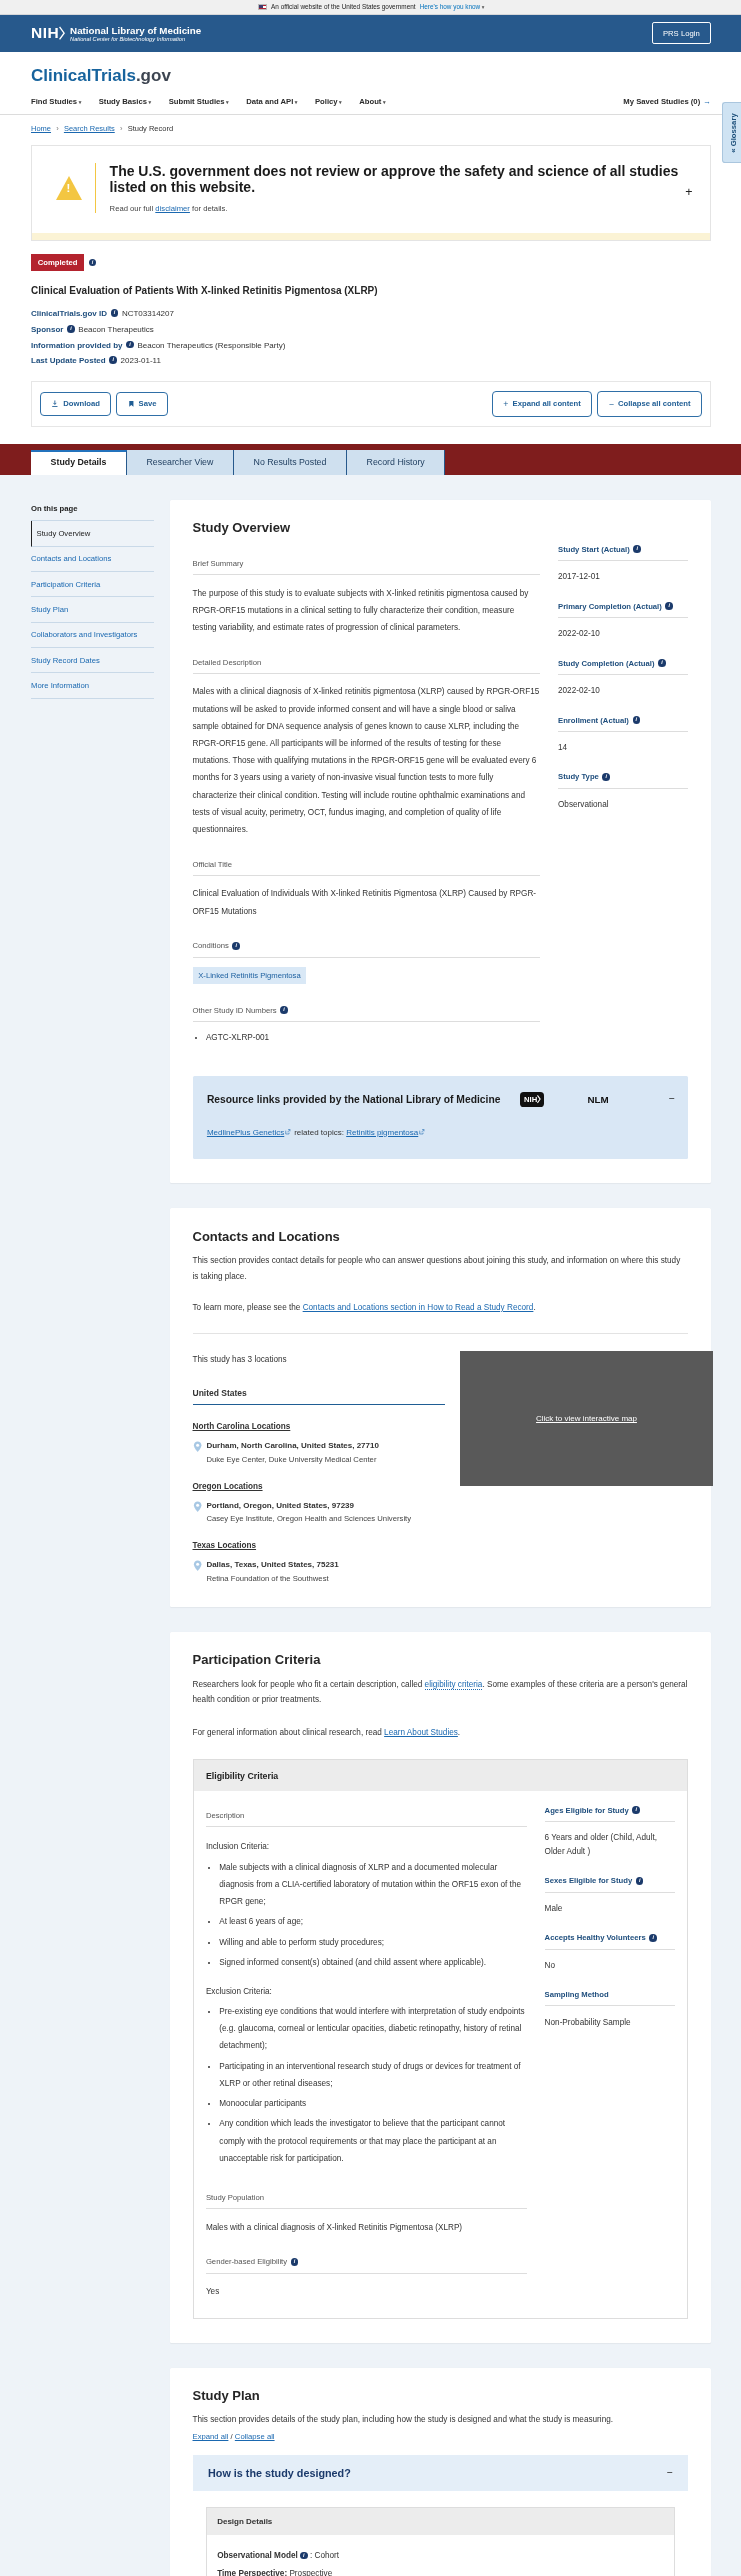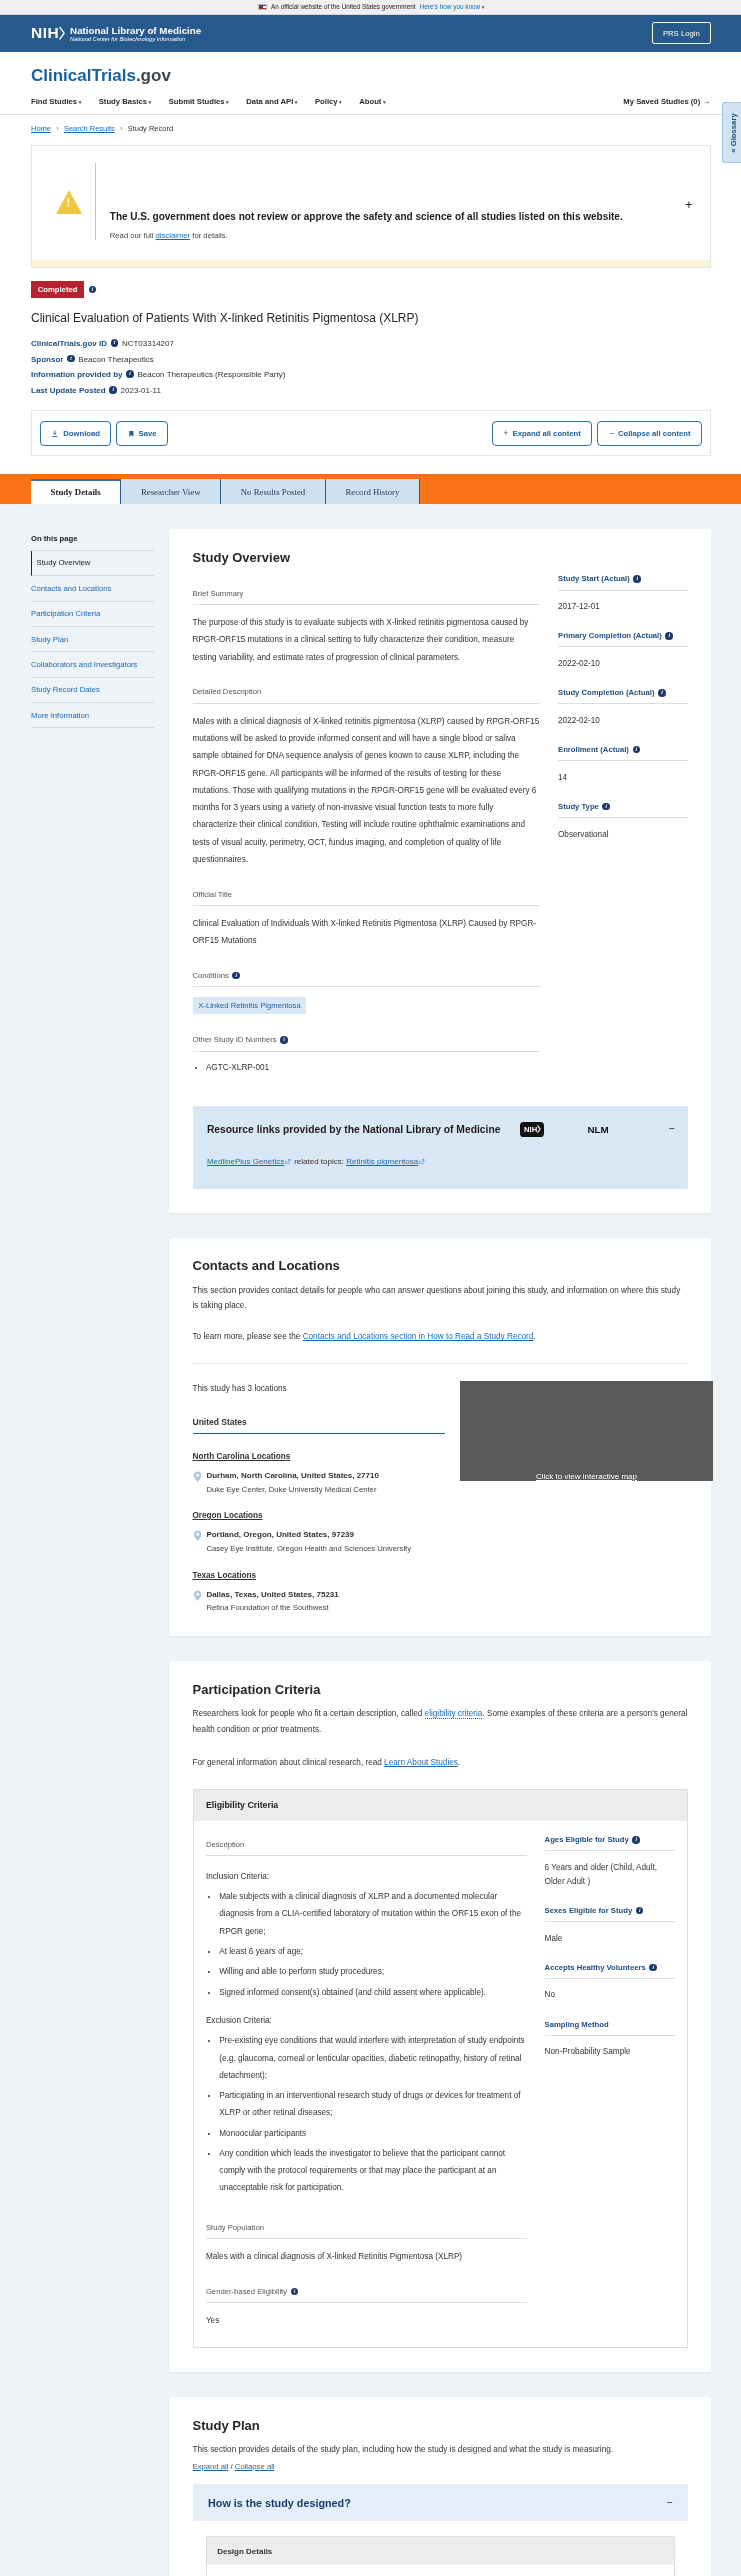--- a/index.html
+++ b/index.html
@@ -43,46 +43,46 @@
   .glossary-tab span { position:absolute; left:50%; top:50%; transform:translate(-50%,-50%) rotate(-90deg); white-space:nowrap; color:#1b4e79; font-weight:bold; font-size:7.7px; }
   .glossary-tab span::before { content:"« "; }
 
   
   .page-pad { padding:0 31px; }
   .warning-card { margin-top:7.2px; border:0.5px solid #e4e4e4; position:relative; background:#fff; }
   .warning-inner { display:flex; align-items:center; gap:13.4px; padding:17.5px 24px 20.6px; }
   .warn-tri { width:0; height:0; border-left:13.4px solid transparent; border-right:13.4px solid transparent; border-bottom:24px solid #f3c642; position:relative; flex-shrink:0; }
   .warn-tri::after { content:"!"; position:absolute; left:-2.6px; top:6.2px; color:#fff; font-weight:bold; font-size:11.3px; }
   .warn-divider { width:1px; align-self:stretch; background:#f3c642; }
-  .warning-text .t1 { font-size:10px; font-weight:bold; color:#1b1b1b; margin-bottom:8.2px;margin-top:48px; }
+  .warning-text .t1 { font-size:14px; font-weight:bold; color:#1b1b1b; margin-bottom:8.2px; }
   .warning-text .t2 { font-size:7.7px; color:#444; }
   .warning-text a { color:#1a68b0; }
   .warn-plus { position:absolute; right:17.5px; top:50%; transform:translateY(-60%); font-size:12.4px; color:#222; cursor:pointer; font-weight:normal; }
   .warn-strip { height:6.7px; background:#fbf3d5; }
 
   
   .status-row { margin-top:13.4px; display:flex; align-items:center; gap:4.6px; }
   .badge { background:#b4232e; color:#fff; font-size:7.7px; font-weight:bold; padding:3.6px 6.7px; display:inline-block; }
   .info-icon { display:inline-block; width:7.7px; height:7.7px; border-radius:50%; background:#1b3a6b; color:#fff; font-size:5.4px; line-height:7.7px; text-align:center; font-weight:bold; vertical-align:middle; cursor:pointer; flex-shrink:0; }
   .info-icon::after { content:"i"; font-style:italic; }
-  .page-title { font-size:12px; font-weight:normal; color:#262626; margin-top:13.4px; line-height:1.3; }
+  .page-title { font-size:10px; font-weight:bold; color:#262626; margin-top:13.4px; line-height:1.3; }
   .meta-block { margin-top:12.4px; }
   .meta-row { margin-top:6.7px; font-size:8px; display:flex; align-items:flex-start; gap:3.6px; }
   .meta-row .lbl { color:#1f4e7d; font-weight:bold; }
   .meta-row .val { color:#333; }
 
   
   .action-bar { margin-top:15.5px; border:0.5px solid #e6e6e6; padding:9.3px 8.2px; display:flex; justify-content:space-between; align-items:center; background:#fff; }
   .btn-outline { display:inline-flex; align-items:center; gap:4.1px; border:0.5px solid #2f6fa7; color:#1f5d94; background:#fff; font-size:7.7px; font-weight:bold; padding:6.7px 10.3px; border-radius:4px; font-family:inherit; cursor:pointer; }
   .left-actions { display:flex; gap:5.2px; align-items:center; }
   .right-actions { display:flex; gap:5.2px; }
   .sign { font-size:8.8px; font-weight:normal; }
 
   
-  .tab-band { background:#f97316; margin-top:17.5px; padding:5.2px 0 0 31px; display:flex;font-family:Liberation Serif, serif; }
+  .tab-band { background:#7f1d1d; margin-top:17.5px; padding:5.2px 0 0 31px; display:flex; }
   .tab { padding:7.7px 19.6px; font-size:8.8px; color:#1b3a5c; background:#cfe0ef; border-right:0.5px solid #27598c; cursor:pointer; }
   .tab.active { background:#fff; color:#1b1b1b; font-weight:bold; border-top:2.1px solid #2373bd; padding-top:5.7px; position:relative; top:0; }
 
   
   .content-bg { background:#eef3f8; padding:25px 31px 5.2px; }
   .content-grid { display:flex; gap:15.5px; align-items:flex-start; }
   .side-nav { width:123px; flex-shrink:0; font-size:7.7px; padding-top:4.1px; }
   .side-nav .hd { font-weight:bold; color:#222; padding-bottom:7.2px; border-bottom:0.5px solid #c9d9e8; }
   .side-nav a { display:block; padding:7.7px 0; border-bottom:0.5px solid #c9d9e8; color:#1a68b0; text-decoration:none; }
   .side-nav a.active { color:#222; border-left:1.5px solid #222; padding-left:4.6px; }
@@ -120,21 +120,21 @@
   hr.soft { border:none; border-top:0.5px solid #e3e3e3; margin:17.5px 0; }
 
   .loc-flex { display:flex; gap:15.5px; justify-content:space-between; }
   .loc-left { flex:1; }
   .count-line { font-size:8.2px; margin-top:3.1px; }
   .country { font-size:8.5px; font-weight:bold; margin-top:24px; padding-bottom:6.2px; border-bottom:1.5px solid #1f5d94; width:252px; }
   .region { font-size:8.2px; font-weight:bold; text-decoration:underline; margin-top:17.5px; }
   .loc-item { display:flex; gap:4.6px; margin-top:10.3px; }
   .loc-item .city { font-size:8px; font-weight:bold; }
   .loc-item .fac { font-size:7.7px; color:#444; margin-top:4.6px; }
-  .map-box { width:253px; height:100px; background:#595959; display:flex; align-items:flex-end; justify-content:center; flex-shrink:0; cursor:pointer; }
+  .map-box { width:253px; height:135px; background:#595959; display:flex; align-items:center; justify-content:center; flex-shrink:0; cursor:pointer; }
   .map-box a { color:#fff; font-size:8px; }
 
   .elig-box { border:0.5px solid #ddd; margin-top:18.5px; }
   .elig-head { background:#ececec; padding:10.3px 12.4px; font-size:8.8px; font-weight:bold; color:#222; }
   .elig-body { padding:5.2px 12.4px 17.5px; display:flex; gap:17.5px; }
   .crit-label { font-size:8.2px; margin-top:15.5px; }
   .pop-label-gap { margin-top:26px; }
 
   .plan-links { font-size:7.7px; margin:4.1px 0 11.3px; }
   .plan-links a { color:#1a68b0; }

